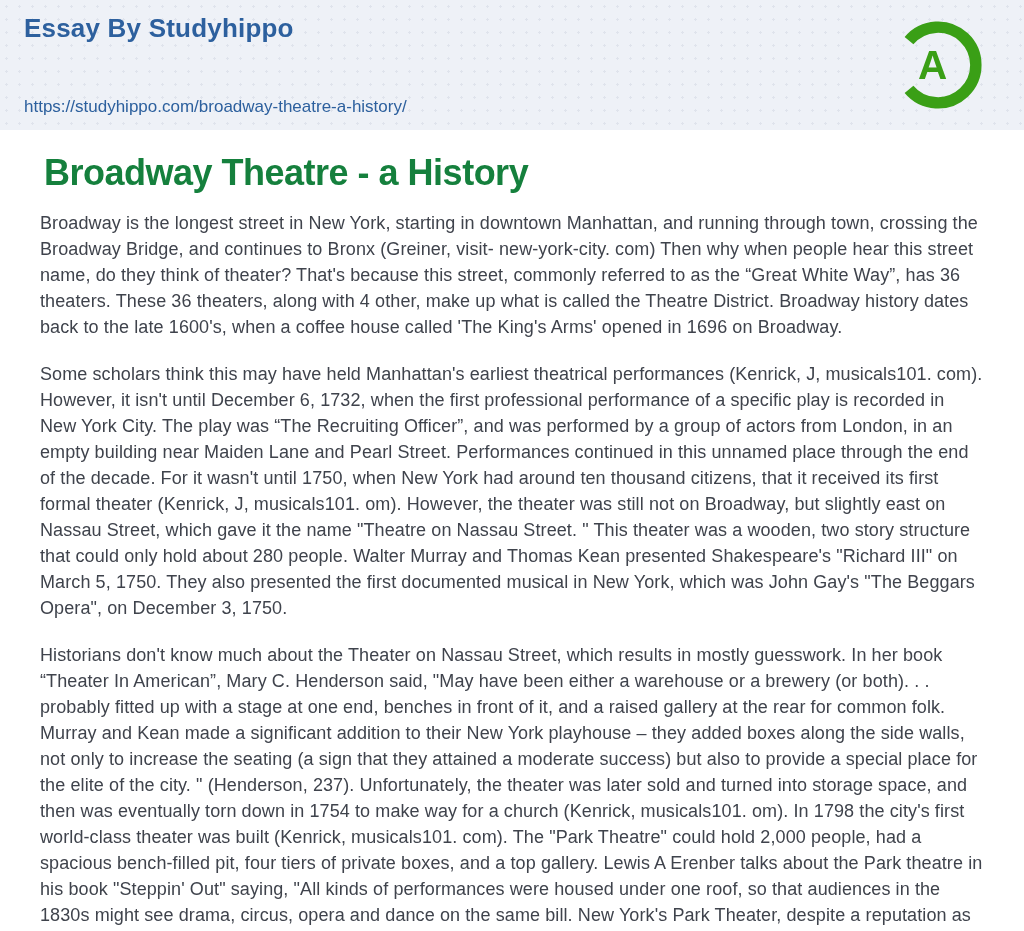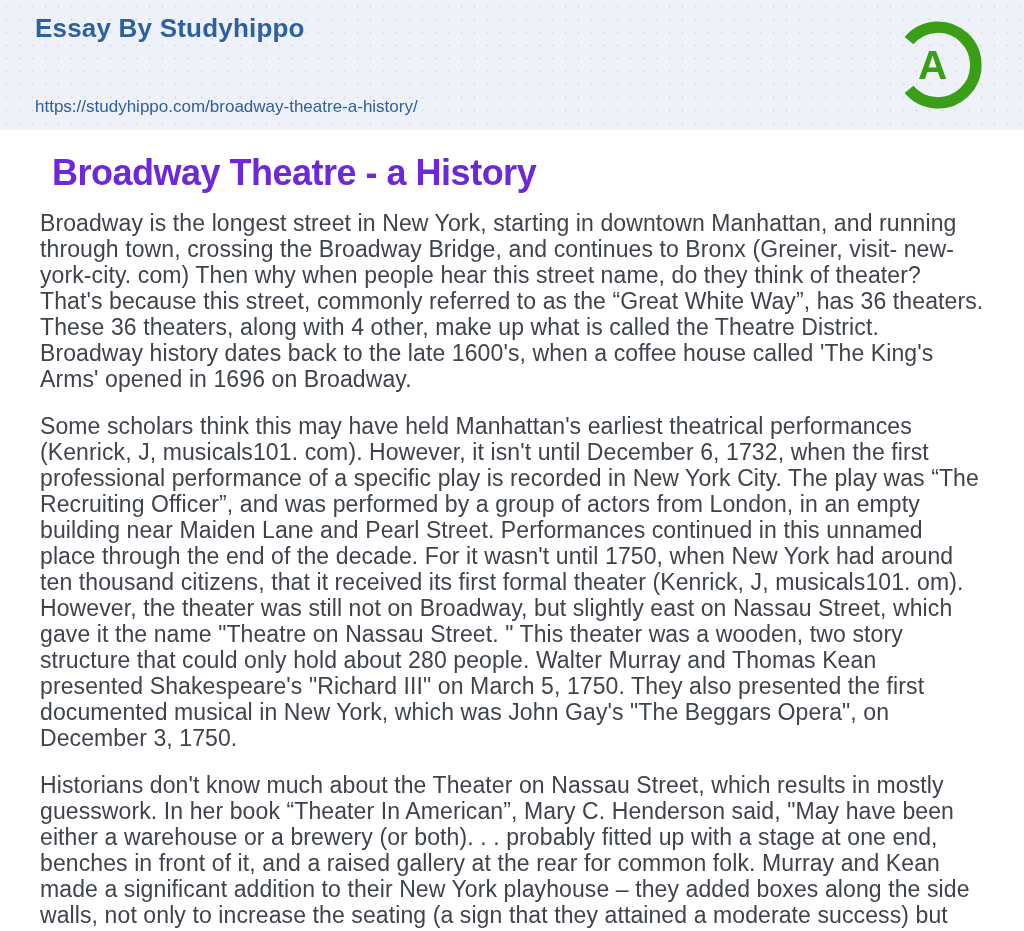--- a/index.html
+++ b/index.html
@@ -13,21 +13,21 @@
 
   
   .header {
     height: 130px;
     background-color: #eef1f7;
     background-image: radial-gradient(#dfe3ec 1px, rgba(0,0,0,0) 1.1px);
     background-size: 13px 13px;
     display: flex;
     align-items: center;
     justify-content: space-between;
-    padding: 0 38px 0 35px;
+    padding: 0 38px 0 24px;
   }
   .header-left { display: flex; flex-direction: column; justify-content: center; }
   .header-title {
     color: #2d609e;
     font-size: 26px;
     font-weight: bold;
     letter-spacing: 0.2px;
     margin-bottom: 13px;
   }
   .header-url {
@@ -44,29 +44,29 @@
     align-items: center;
     justify-content: center;
     margin-right: 4px;
   }
 
   
   .article {
     padding: 20px 40px 0 40px;
   }
   .article-title {
-    color: #6d28d9;
+    color: #15803d;
     font-size: 36px;
     font-weight: bold;
     letter-spacing: -0.5px;
-    margin: 2px 0 16px 12px;
+    margin: 2px 0 16px 4px;
   }
   .article p {
     color: #3f434c;
-    font-size: 23px;
+    font-size: 18px;
     line-height: 26px;
     margin-bottom: 21px;
     letter-spacing: 0.1px;
   }
 </style>
 </head>
 <body>
 
 <div class="header">
   <div class="header-left">

